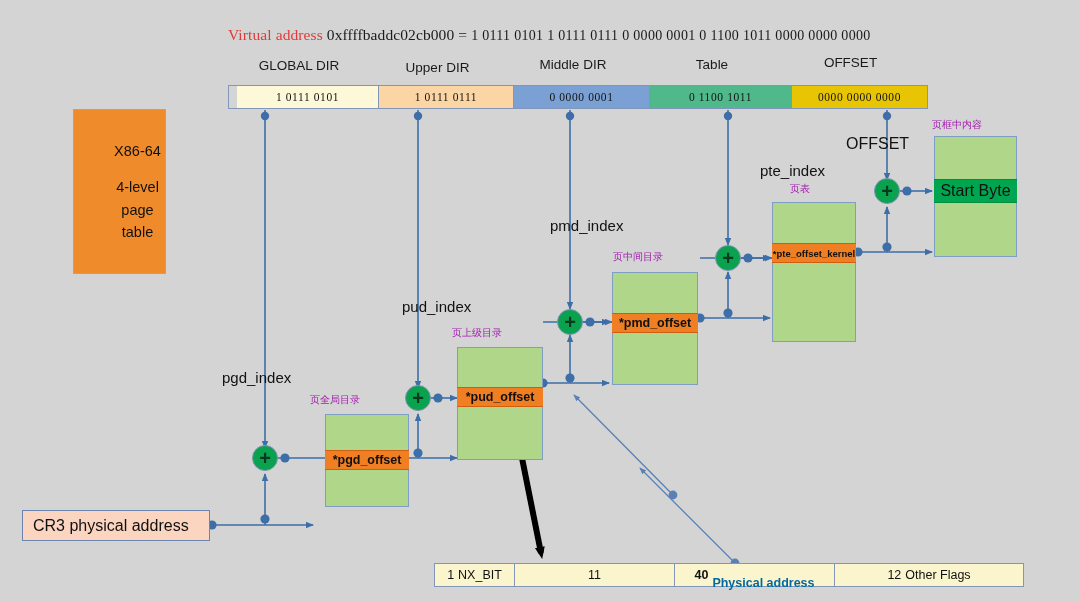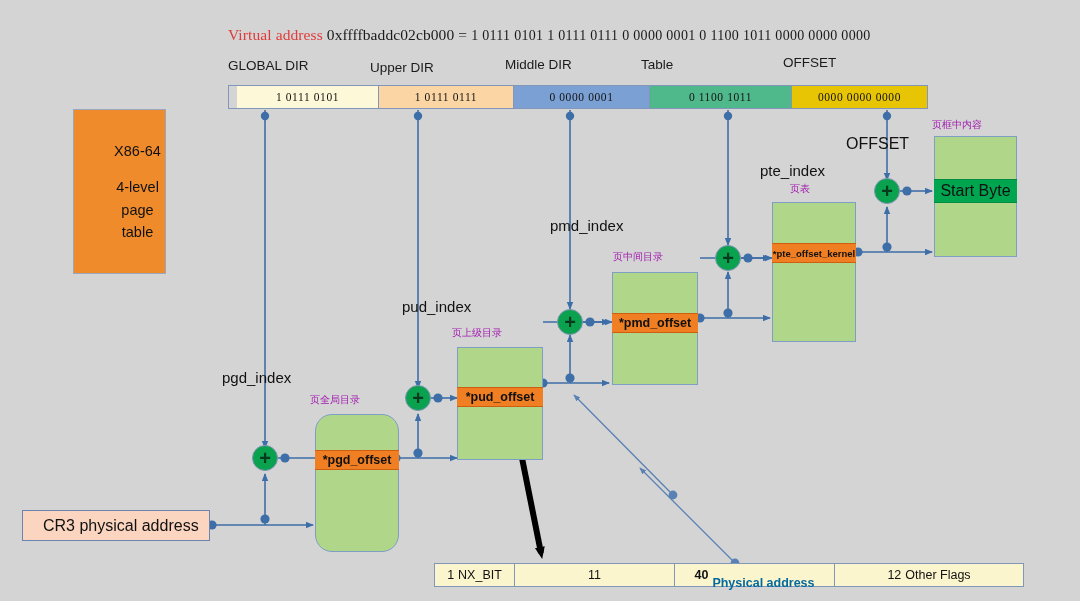--- a/index.html
+++ b/index.html
@@ -40,21 +40,21 @@
   .va-line .va-bits {
     font-size: 14px;
     letter-spacing: 0.3px;
   }
 
   
   .field-label {
     position: absolute;
     font-size: 13.5px;
     color: #1a1a1a;
-    text-align: left;
+    text-align: center;
     white-space: nowrap;
   }
 
   
   .bitstrip {
     position: absolute;
     left: 228px;
     top: 85px;
     height: 24px;
     display: flex;
@@ -88,21 +88,21 @@
     font-size: 14.5px;
     line-height: 1.55;
   }
   .pinkbox {
     position: absolute;
     background: #fbd5c0;
     border: 1px solid #6b85ae;
     box-sizing: border-box;
     display: flex;
     align-items: center;
-    padding-left: 20px;
+    padding-left: 10px;
     font-size: 16px;
     color: #111;
   }
   .tablebox {
     position: absolute;
     background: #b0d68a;
     border: 1px solid #7e9ec4;
     box-sizing: border-box;
   }
   .entry {
@@ -339,21 +339,21 @@
   <div class="idx-label" style="left:550px; top:217px;">pmd_index</div>
   <div class="idx-label" style="left:760px; top:162px;">pte_index</div>
   <div class="idx-label" style="left:846px; top:135px; font-size:16px;">OFFSET</div>
 
   <div class="cn-label" style="left:310px; top:393px;">页全局目录</div>
   <div class="cn-label" style="left:452px; top:326px;">页上级目录</div>
   <div class="cn-label" style="left:613px; top:250px;">页中间目录</div>
   <div class="cn-label" style="left:790px; top:182px;">页表</div>
   <div class="cn-label" style="left:932px; top:118px;">页框中内容</div>
 
-  <div class="tablebox" style="left:315px; top:414px; width:84px; height:138px;border-radius:17px;">
+  <div class="tablebox" style="left:325px; top:414px; width:84px; height:93px;">
     <div class="entry" style="top:35px; height:20px;">*pgd_offset</div>
   </div>
 
   <div class="tablebox" style="left:457px; top:347px; width:86px; height:113px;">
     <div class="entry" style="top:39px; height:20px;">*pud_offset</div>
   </div>
 
   <div class="tablebox" style="left:612px; top:272px; width:86px; height:113px;">
     <div class="entry" style="top:40px; height:20px;">*pmd_offset</div>
   </div>

